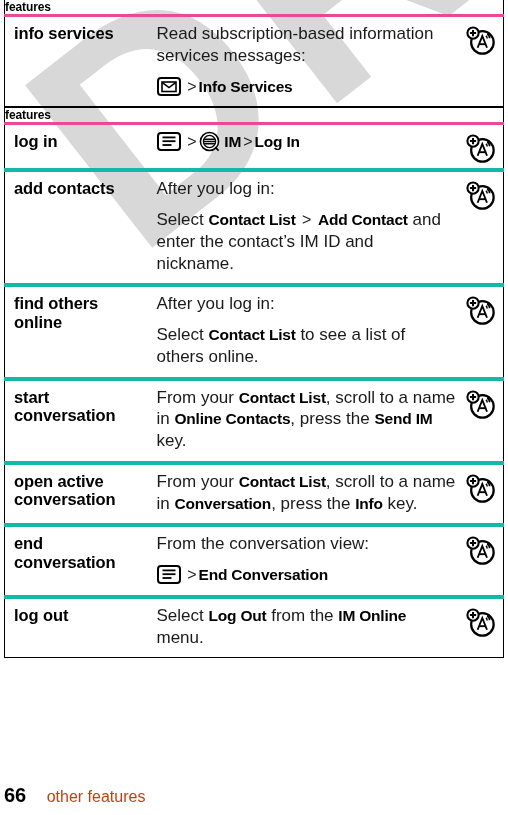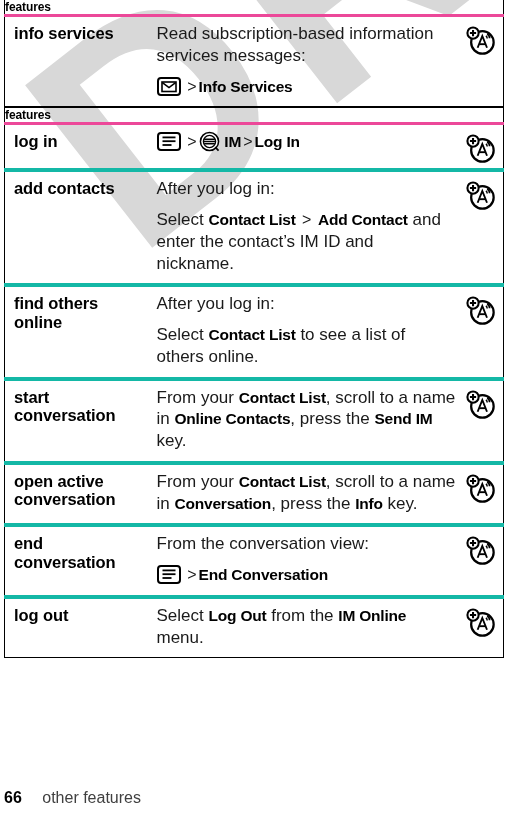--- a/index.html
+++ b/index.html
@@ -116,29 +116,29 @@
   .footer{
     position:absolute;
     left:0;
     bottom:8px;
     width:508px;
     z-index:3;
   }
   .footer .pg{
     display:inline-block;
     font-weight:bold;
-    font-size:16px;
+    font-size:20px;
     margin-left:4px;
     vertical-align:baseline;
   }
   .footer .ft{
     display:inline-block;
     font-size:16px;
     margin-left:16px;
-    color:#404040;
+    color:#c2410c;
     vertical-align:baseline;
   }
 </style>
 </head>
 <body>
 
 <div class="page">
 
   <div class="watermark">
     <span>DRAFT</span>

